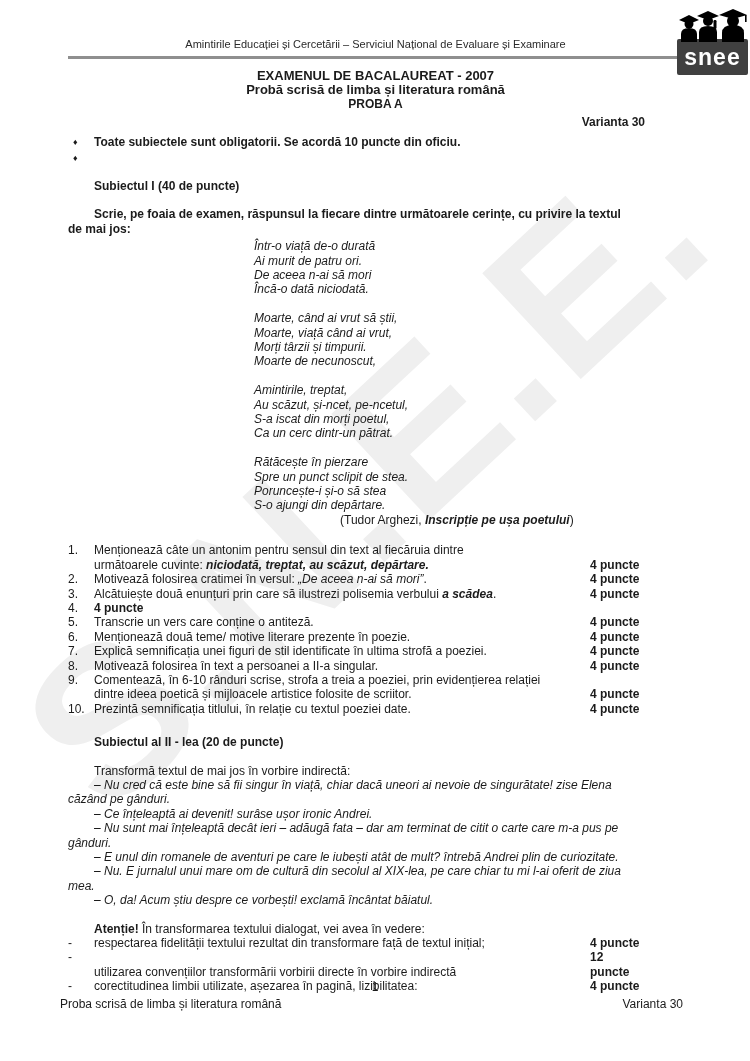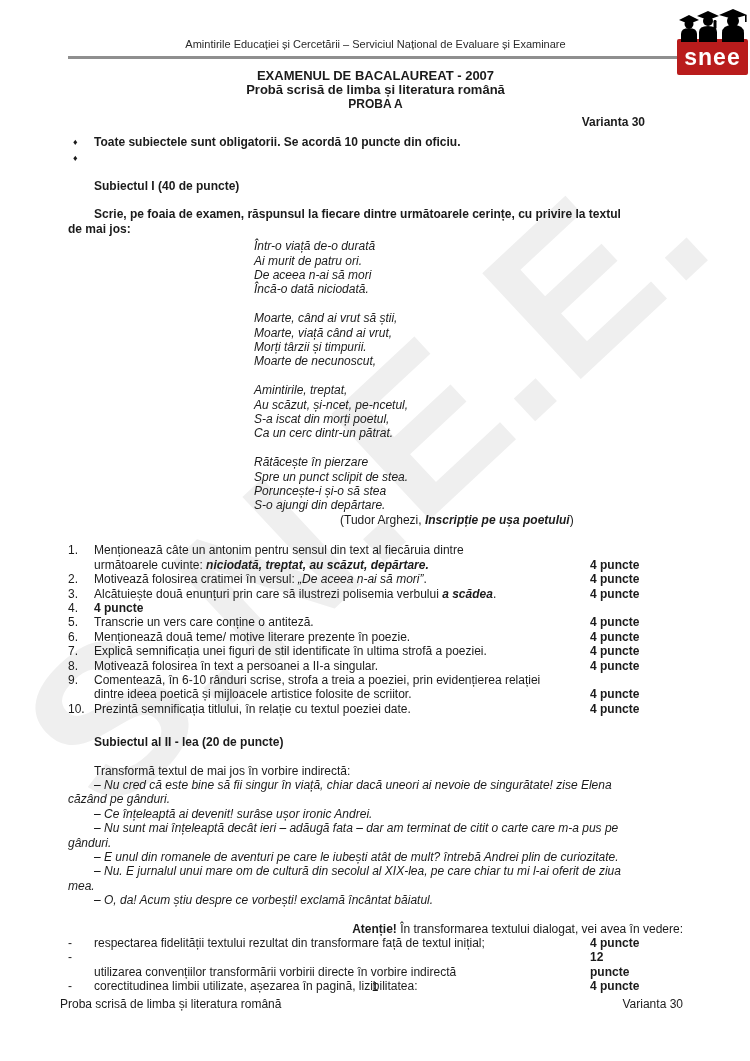--- a/index.html
+++ b/index.html
@@ -10,21 +10,21 @@
   .watermark{
     position:absolute;left:60px;top:645px;z-index:0;
     font-size:210px;font-weight:bold;color:#efefef;white-space:nowrap;
     transform:rotate(-43deg);transform-origin:0 50%;letter-spacing:4px;
   }
   .content{position:relative;z-index:1;padding:0 67px 0 68px;}
   .hdr-text{padding-top:38px;text-align:center;font-size:11px;line-height:13px;color:#2a2a2a;}
   .hdr-line{margin-top:5px;width:612px;height:3px;background:#8f8f8f;}
   .logo{position:absolute;top:8px;left:677px;width:71px;z-index:2;}
   .logo svg{display:block;}
-  .logo-box{height:36px;background:#b91c1c;border-radius:2px;display:flex;align-items:center;justify-content:center;margin-top:-3px;}
+  .logo-box{height:36px;background:#404040;border-radius:2px;display:flex;align-items:center;justify-content:center;margin-top:-3px;}
   .logo-box span{color:#fff;font-size:23px;font-weight:bold;letter-spacing:1px;line-height:23px;}
   .title{ text-align:center;font-weight:bold;font-size:13px;line-height:14px;}
   .title.first{margin-top:10px;}
   .title.proba{font-size:12px;}
   .variant{margin-top:4px;text-align:right;padding-right:38px;font-weight:bold;line-height:14px;}
   .bullets{list-style:none;margin:6px 0 0 0;padding:0;font-weight:bold;}
   .bullets li{display:flex;line-height:15.5px;}
   .diamond{flex:none;width:26px;padding-left:5px;box-sizing:border-box;font-size:9px;}
   .s-head{margin-top:13px;margin-left:26px;font-weight:bold;line-height:14.4px;}
   .s2-head{margin-top:19px;}
@@ -34,21 +34,21 @@
   .poem-line{line-height:14.4px;min-height:14.4px;}
   .attrib{margin-left:272px;line-height:14.4px;}
   .em-bi{font-weight:bold;font-style:italic;}
   .em-i{font-style:italic;}
   .qlist{margin-top:16px;}
   .qrow{display:flex;align-items:flex-end;line-height:14.4px;}
   .qnum{flex:none;width:26px;align-self:flex-start;}
   .qtxt{flex:1;white-space:pre-line;}
   .qpts{flex:none;width:93px;box-sizing:border-box;text-align:left;padding-right:40px;font-weight:bold;}
   .dialogue p{margin:0;text-indent:26px;font-style:italic;white-space:pre-line;line-height:14.4px;}
-  .attn{margin:14px 0 0 0;text-indent:26px;line-height:14.4px;text-align:right;}
+  .attn{margin:14px 0 0 0;text-indent:26px;line-height:14.4px;}
   .attn b{font-weight:bold;}
   .pagenum{position:absolute;top:980px;left:0;width:100%;text-align:center;line-height:14px;z-index:1;}
   .pagefoot{position:absolute;top:997px;left:60px;right:67px;display:flex;justify-content:space-between;line-height:14px;z-index:1;}
 </style>
 </head>
 <body>
 
 <div class="watermark">S.N.E.E.</div>
 
 <div class="logo">

